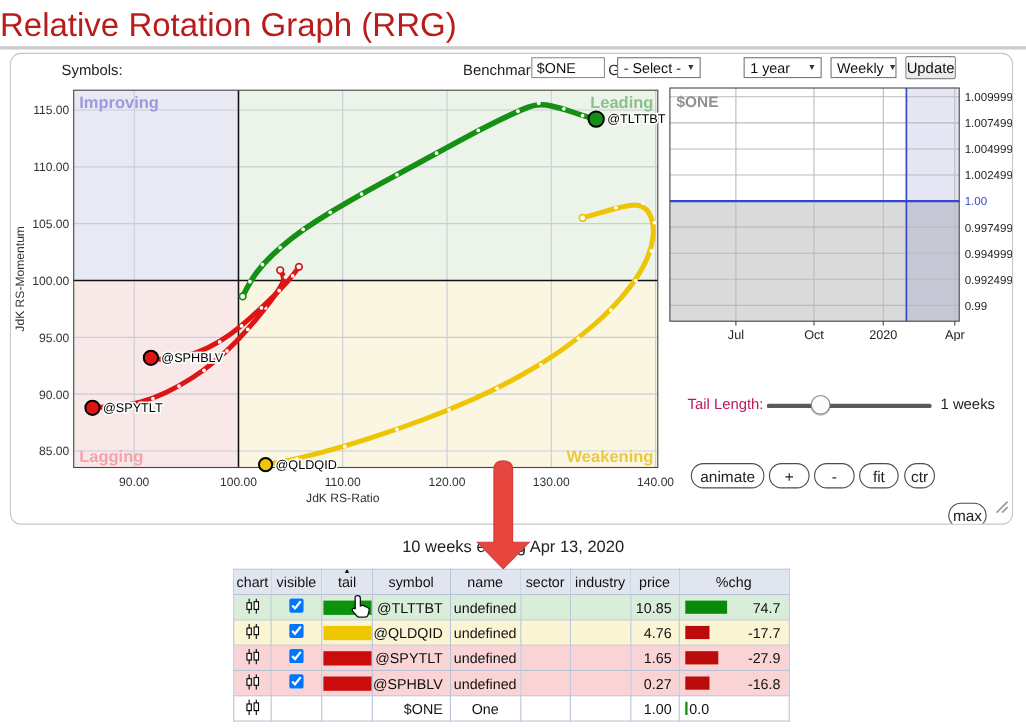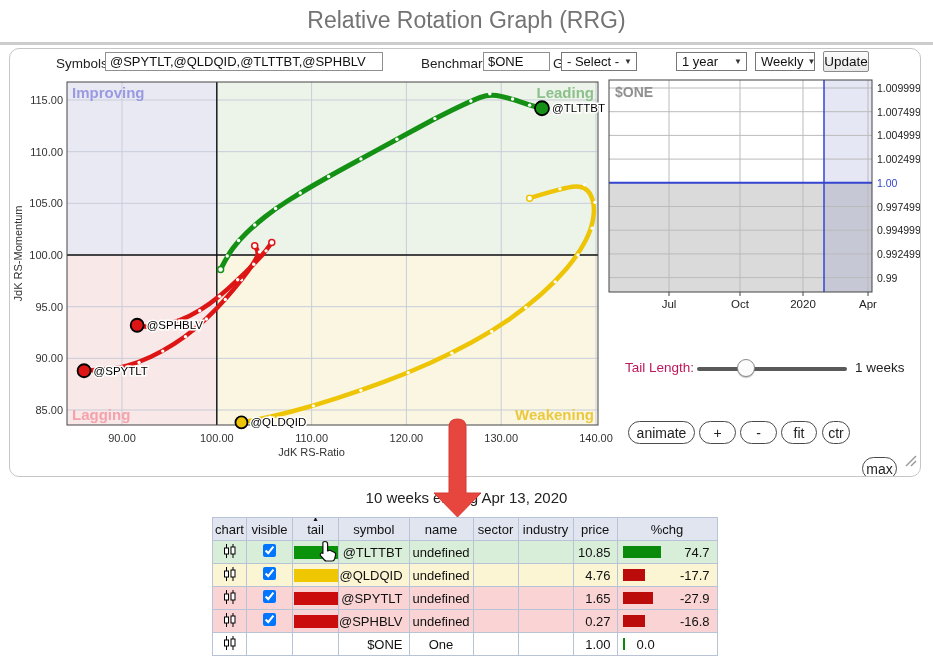--- a/index.html
+++ b/index.html
@@ -1,22 +1,22 @@
 <!DOCTYPE html>
 <html><head>
 <meta charset="utf-8">
 <style>
   * { box-sizing: border-box; margin: 0; padding: 0; }
   html,body { width: 933px; height: 662px; background: #fff; overflow: hidden;
               font-family: "Liberation Sans", sans-serif; position: relative; }
   .abs { position: absolute; }
 
   
-  #page-title { top: 7px; left: 0; width: 100%; text-align: center;
-                font-size: 23px; color: #737373; font-weight: 400; }
+  #page-title { top: 7px; left: 0; width: 100%; 
+                font-size: 30px; color: #b91c1c; font-weight: 400; }
   #header-divider { top: 42px; left: 0; width: 100%; height: 3px; background: #cccccc; }
 
   
   #widget-panel { left: 9px; top: 48px; width: 912px; height: 429px;
                   border: 1px solid #c6c6c6; border-radius: 10px; background: #fff;
                   overflow: hidden; }
 
   
   .lbl { font-size: 13.5px; color: #222; top: 7px; white-space: nowrap; }
   .tbx { position: absolute; top: 3px; height: 19px; border: 1px solid #8f8f8f;
@@ -67,21 +67,20 @@
 </style>
 </head>
 <body>
 
 <div class="abs" id="page-title">Relative Rotation Graph (RRG)</div>
 <div class="abs" id="header-divider"></div>
 
 <div class="abs" id="widget-panel">
 
   <span class="abs lbl" style="left:46px">Symbols:</span>
-  <input class="tbx" style="left: 95px; width: 278px;" value="@SPYTLT,@QLDQID,@TLTTBT,@SPHBLV">
   <span class="abs lbl" style="left:411px">Benchmark:</span>
   <input class="tbx" style="left: 473px; width: 67px;" value="$ONE">
   <span class="abs lbl" style="left:543px">Groups:</span>
   <div class="sel" style="left:551px;width:76px">
     <span>- Select -</span>
     <span class="caret">▼</span>
   </div>
   <div class="sel" style="left:666px;width:71px">
     <span>1 year</span>
     <span class="caret">▼</span>
@@ -383,21 +382,21 @@
         <td class="td-c"></td>
         <td></td>
         <td class="td-r">$ONE</td>
         <td class="td-c">One</td>
         <td class="td-c"></td>
         <td class="td-c"></td>
         <td class="td-r">1.00</td>
         <td>
           <div class="chg-cell">
             <div class="chg-bar" style="width: 2px; background: rgb(10, 138, 10);"></div>
-            <span style="margin-left: 12px; text-align: center;">0.0</span>
+            <span style="margin-left: 2px; text-align: center;">0.0</span>
           </div>
         </td>
       </tr>
     </tbody>
   </table>
 
 <svg class="abs" style="left:430px;top:417px;z-index:6" width="56" height="102">
   <path d="M19 10 Q19 2 27.5 2 Q36 2 36 10 L36 76 L51 76 L27.5 100 L4 76 L19 76 Z" fill="#e6463e" stroke="#d43a33" stroke-width="1"></path>
 </svg>
 

